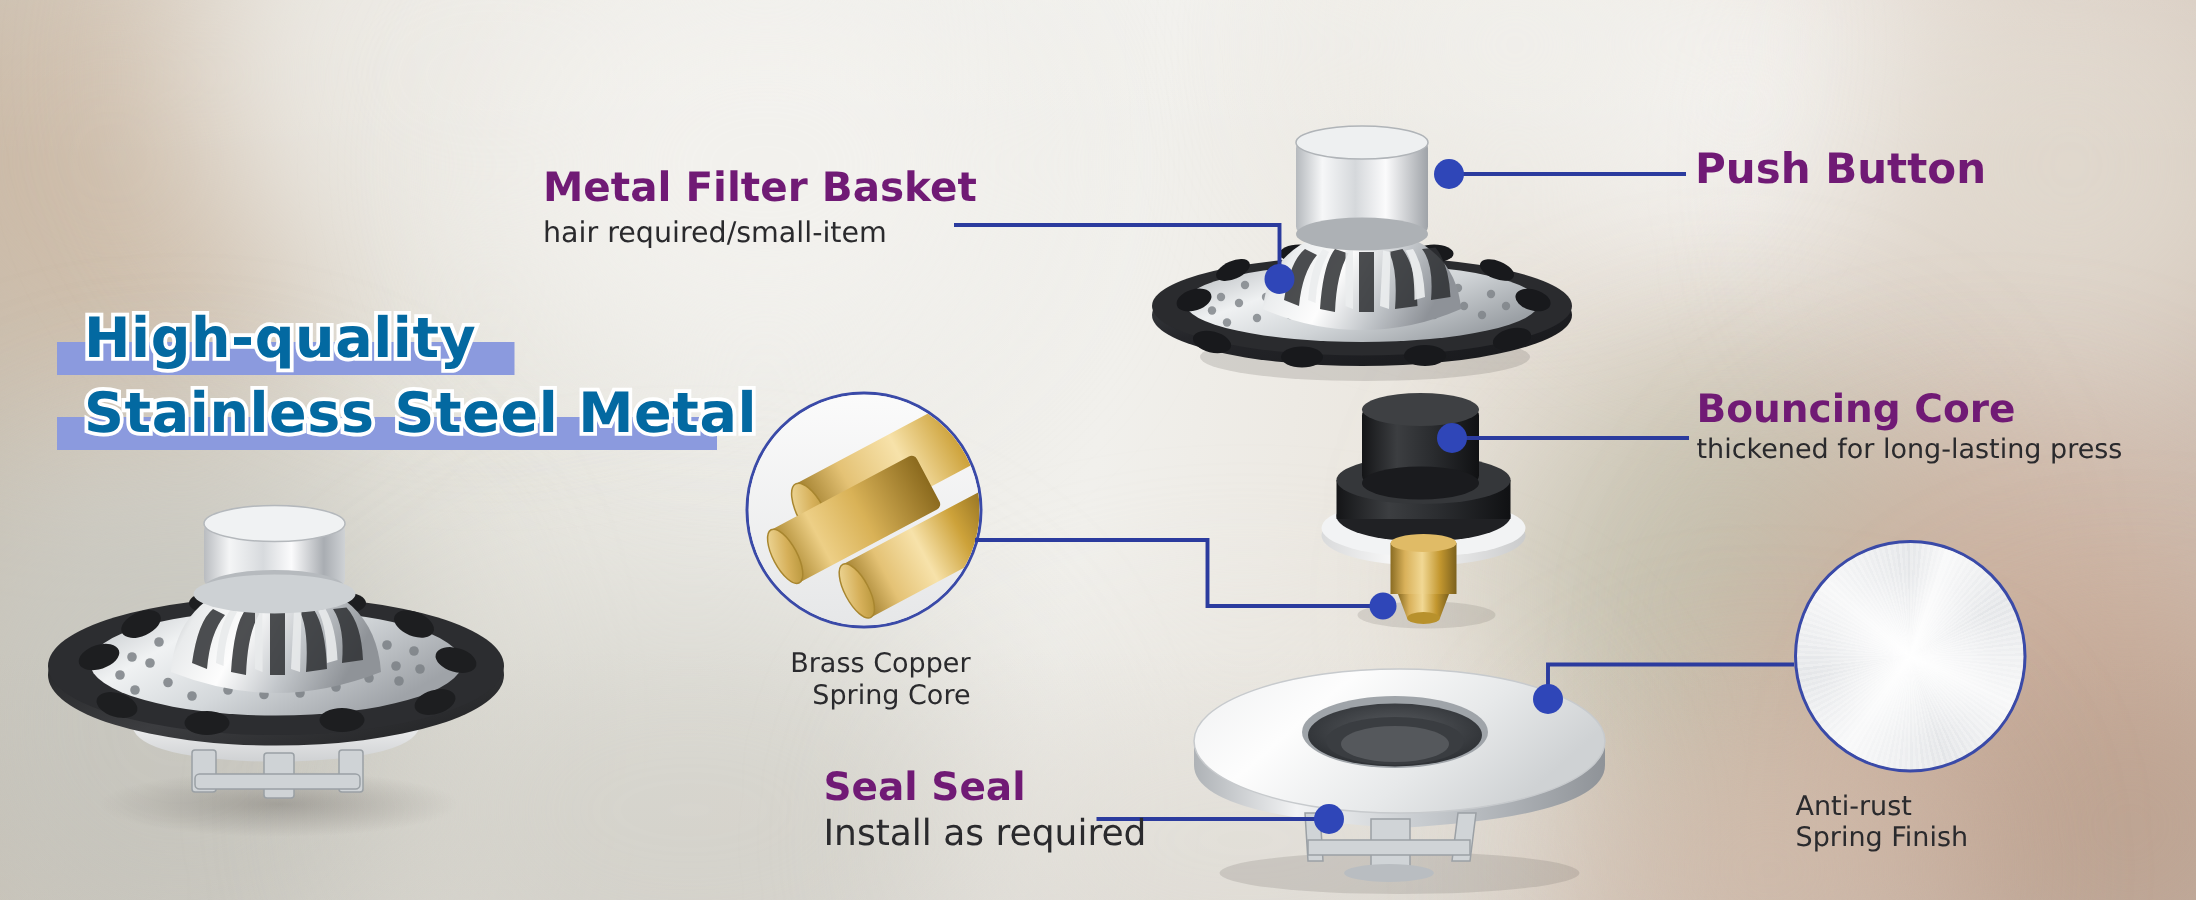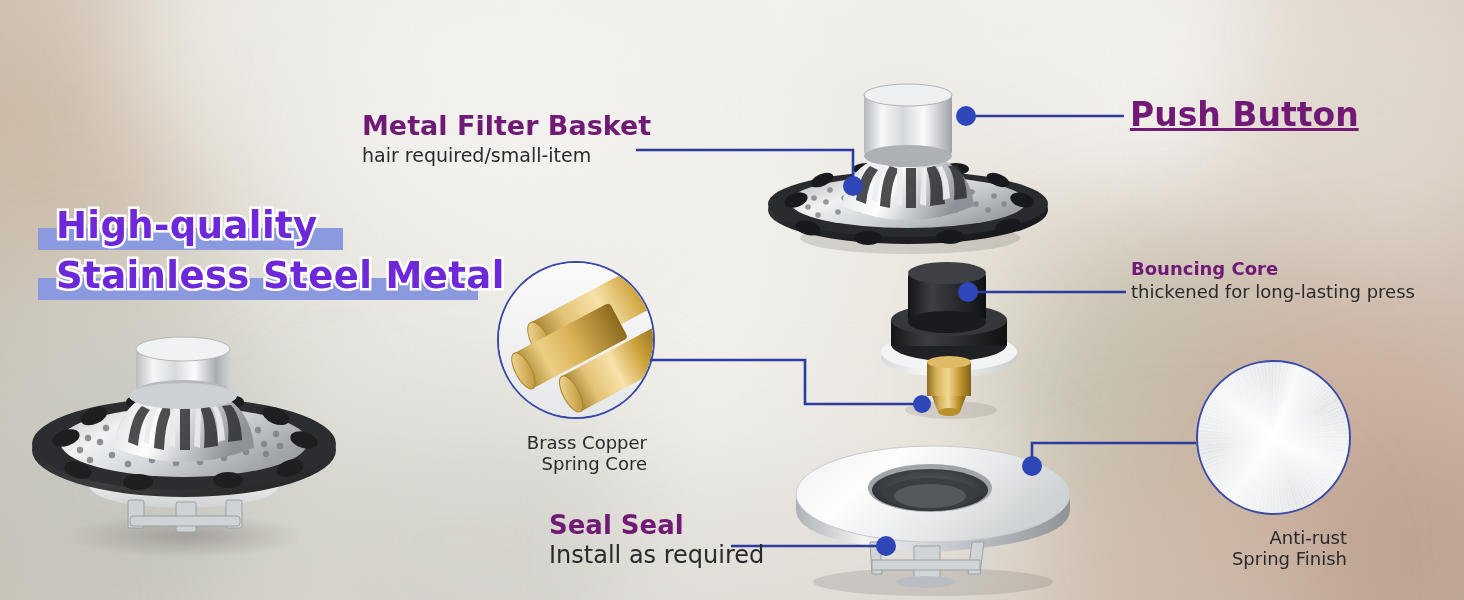--- a/index.html
+++ b/index.html
@@ -44,48 +44,48 @@
   
   .headline{position:absolute;left:38px;top:208px;width:470px;}
   .hl-row{position:relative;height:44px;margin-bottom:6px;}
   .hl-bar{position:absolute;left:0;top:20px;height:22px;background:#8b9ade;}
   .hl-bar.r1{width:305px;}
   .hl-bar.r2{width:440px;}
   .hl-text{
     position:absolute;left:18px;top:-4px;
     font-family:"DejaVu Sans","Liberation Sans",sans-serif;
     font-weight:bold;font-size:37px;letter-spacing:.4px;
-    color:#6d28d9;
+    color:#0369a1;
     -webkit-text-stroke:5px #ffffff;
     paint-order:stroke fill;
     white-space:nowrap;
   }
 
   
   .label{position:absolute;}
   .label .title{
     font-weight:bold;color:#701a75;line-height:1.05;white-space:nowrap;
   }
   .label .sub{
     color:#2a2a2d;line-height:1.18;
   }
   .lbl-basket{left:362px;top:112px;}
   .lbl-basket .title{font-size:27px;}
   .lbl-basket .sub{font-size:19px;margin-top:4px;}
   .lbl-push{left:1130px;top:98px;}
-  .lbl-push .title{font-size:33px;text-decoration:underline;}
+  .lbl-push .title{font-size:28px;}
   .lbl-bounce{left:1131px;top:260px;}
-  .lbl-bounce .title{font-size:18px;}
+  .lbl-bounce .title{font-size:26px;}
   .lbl-bounce .sub{font-size:18px;margin-top:2px;}
   .lbl-seal{left:549px;top:512px;}
   .lbl-seal .title{font-size:26px;}
   .lbl-seal .sub{font-size:24px;margin-top:2px;}
   .lbl-brass{left:497px;top:432px;width:150px;text-align:right;}
   .lbl-brass .sub{font-size:18px;}
-  .lbl-rust{left:1197px;top:527px;width:150px;text-align:right;}
+  .lbl-rust{left:1197px;top:527px;width:150px;text-align:left;}
   .lbl-rust .sub{font-size:18px;}
 
   
   .conn{position:absolute;left:0;top:0;width:1464px;height:600px;pointer-events:none;}
 
   
   .art{position:absolute;}
 
   
   .unit-left{left:18px;top:330px;width:330px;height:235px;}

